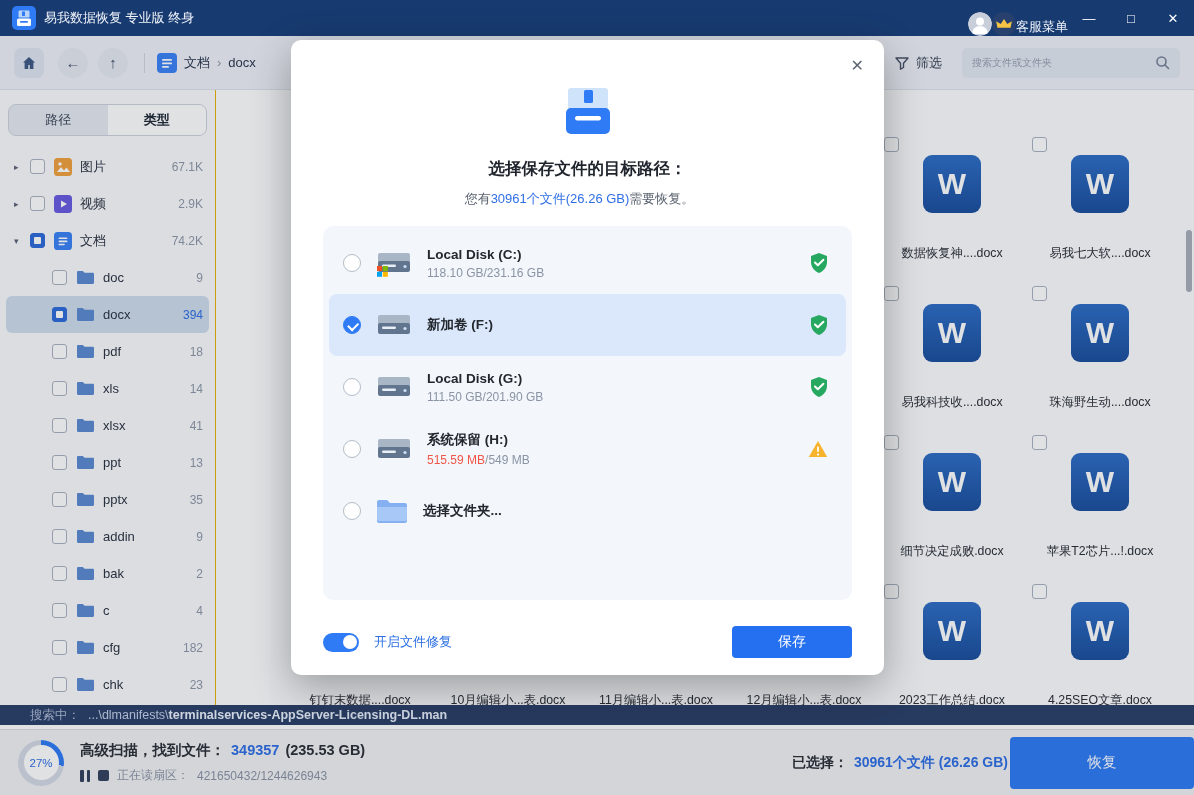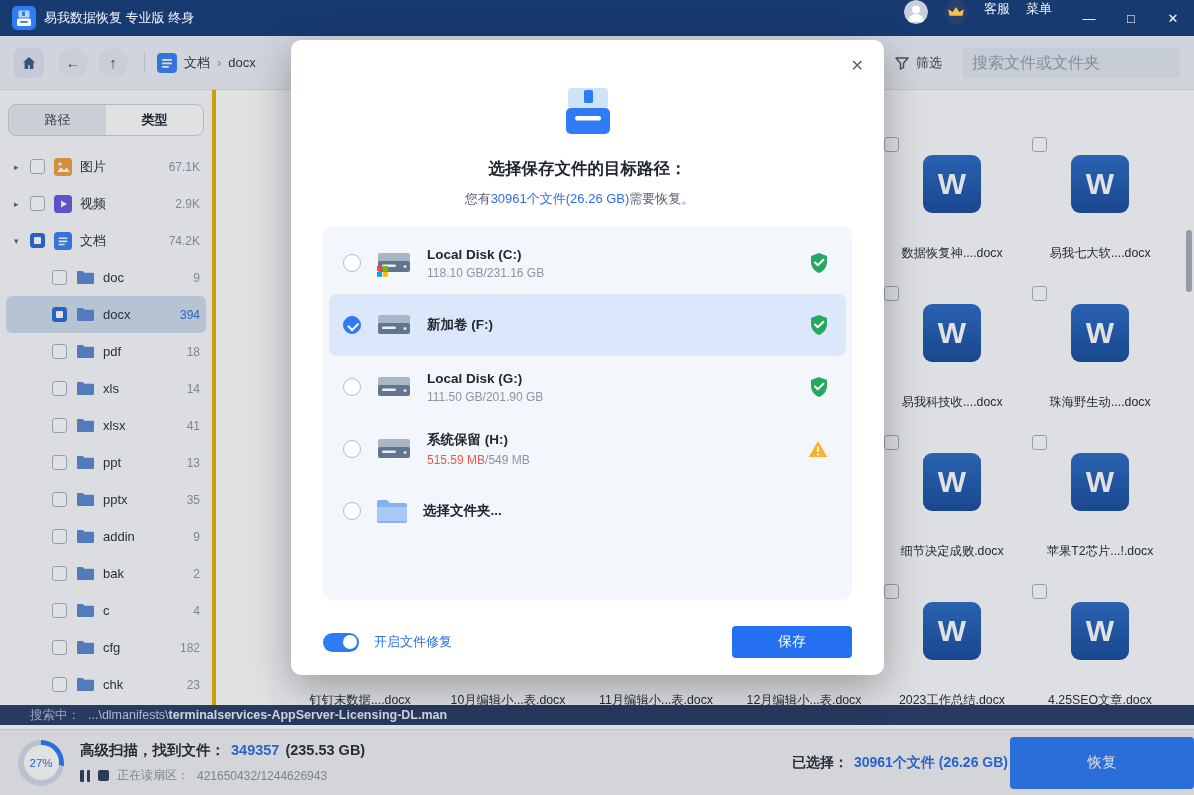--- a/index.html
+++ b/index.html
@@ -3,41 +3,41 @@
 <meta charset="utf-8">
 <style>
   *{margin:0;padding:0;box-sizing:border-box}
   html,body{width:1194px;height:795px;overflow:hidden;font-family:"Liberation Sans","DejaVu Sans",sans-serif;background:#fff}
   .window{position:relative;width:1194px;height:795px;background:#fff;overflow:hidden}
 
   
   .titlebar{position:absolute;top:0;left:0;right:0;height:36px;background:#173a70;display:flex;align-items:center;padding-left:12px;color:#fff;z-index:10}
   .app-ic{display:inline-flex;margin-right:8px}
   .app-title{font-size:13px;color:#f2f5fb}
-  .tb-right{margin-left:auto;display:flex;align-items:flex-start;gap:16px;height:100%}
+  .tb-right{margin-left:auto;display:flex;align-items:flex-end;height:100%}
   .tb-ic{display:inline-flex;align-items:center}
   .tb-link{font-size:13px;color:#eef2fa;cursor:pointer}
   .win-group{display:flex;height:100%}
   .win-btn{width:42px;height:100%;display:flex;align-items:center;justify-content:center;font-size:13px;color:#fff;cursor:pointer}
 
   
   .toolbar{position:absolute;top:36px;left:0;right:0;height:54px;background:#eef1f7;border-bottom:1px solid #dde2ea;display:flex;align-items:center;padding:0 14px}
   .home-btn{width:30px;height:30px;border-radius:7px;background:#dfe6f1;display:flex;align-items:center;justify-content:center;margin-right:14px}
   .nav-btn{width:30px;height:30px;border-radius:50%;background:#e5eaf2;display:flex;align-items:center;justify-content:center;font-size:15px;color:#47536b;margin-right:10px}
   .v-div{width:1px;height:20px;background:#cfd6e0;margin:0 12px 0 6px}
   .crumb{display:flex;align-items:center;gap:7px;font-size:13px;color:#2c3850}
   .crumb-sep{color:#8b95a6;font-size:13px}
   .toolbar-spacer{flex:1}
   .filter{display:flex;align-items:center;gap:7px;font-size:13px;color:#333d50;margin-right:20px}
   .search-box{width:218px;height:30px;background:#e3e8f1;border-radius:5px;display:flex;align-items:center;padding:0 10px;gap:8px}
-  .search-box input{flex:1;border:none;outline:none;background:transparent;font-size:16px;color:#333;font-family:inherit}
+  .search-box input{flex:1;border:none;outline:none;background:transparent;font-size:10px;color:#333;font-family:inherit}
   .search-box input::placeholder{color:#96a1b3}
 
   
-  .sidebar{position:absolute;left:0;top:90px;width:216px;height:615px;background:#fafbfd;border-right:4px solid #eab308}
+  .sidebar{position:absolute;left:0;top:90px;width:216px;height:615px;background:#fafbfd;border-right:1px solid #eab308}
   .seg{margin:14px 8px 0 8px;height:32px;display:flex;border:1px solid #ccd3de;border-radius:8px;overflow:hidden;background:#e6eaf1}
   .seg-item{flex:1;display:flex;align-items:center;justify-content:center;font-size:13px;color:#3b4557;cursor:pointer}
   .seg-item.active{background:#fff;font-weight:bold;color:#222a38}
   .tree{margin-top:12px}
   .tree-row{height:37px;display:flex;align-items:center;padding-right:12px;font-size:13px;color:#2c3442;cursor:pointer}
   .tree-row.lvl0{padding-left:14px}
   .tree-row.lvl1{padding-left:52px}
   .tree-row.selected{background:#cfdded;border-radius:6px;margin:0 6px;padding-left:46px;padding-right:6px}
   .caret{width:16px;font-size:9px;color:#5c6577;flex:none}
   .cb{width:15px;height:15px;border:1.5px solid #a9b3c1;border-radius:3px;background:#fff;flex:none}

